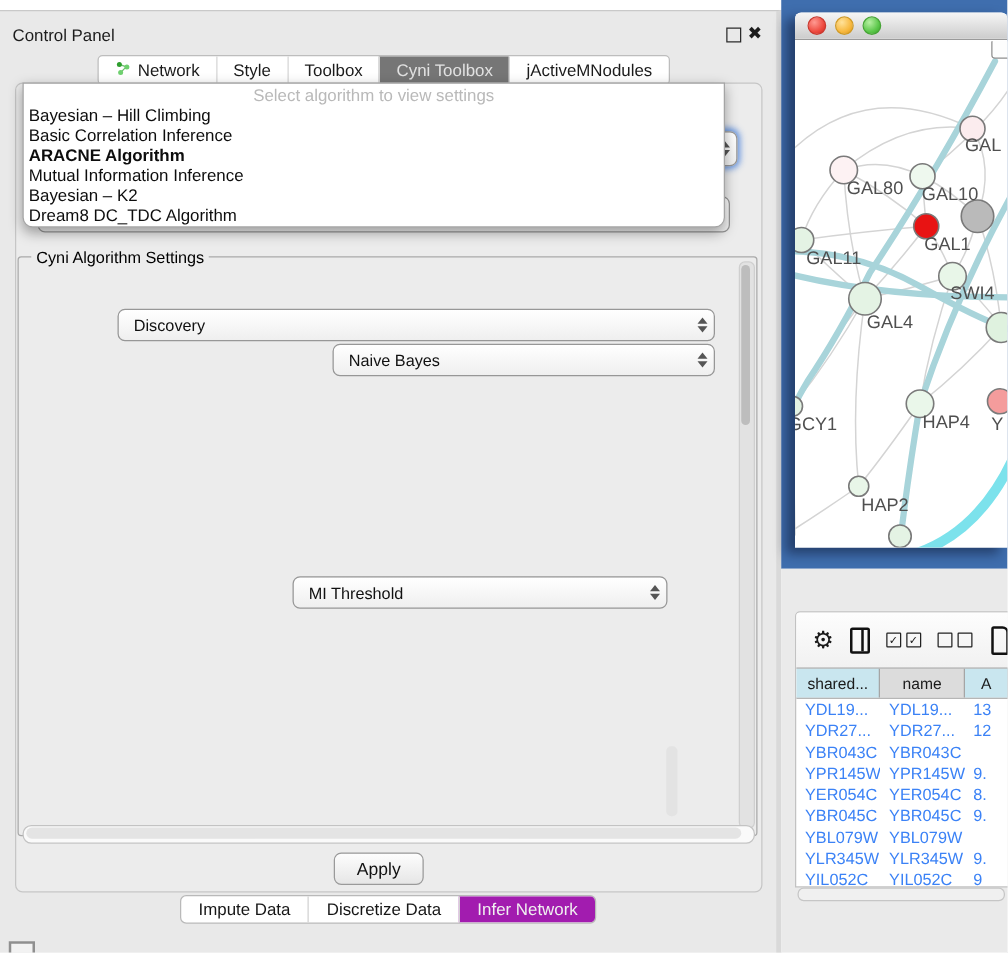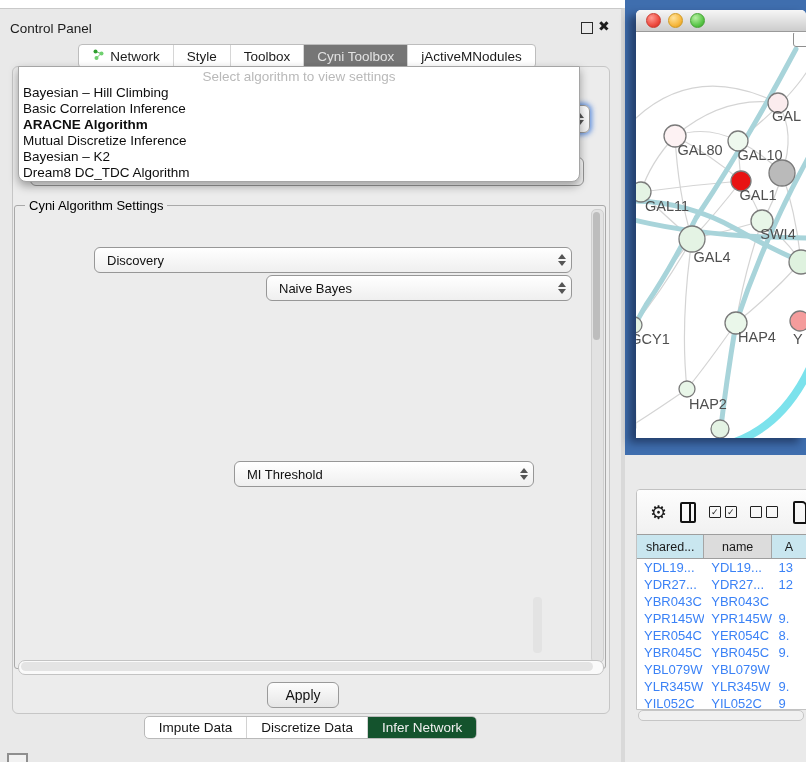--- a/index.html
+++ b/index.html
@@ -91,21 +91,21 @@
   #hscroll{left:18px;top:651px;width:584px;height:13px;border:1px solid #c3c3c3;border-radius:7px;background:#fafafa;z-index:3;}
   #hscroll .thumb{position:absolute;left:2px;top:1px;width:572px;height:9px;background:#e4e4e4;border-radius:5px;}
 
   #apply-btn{left:267px;top:673px;width:70px;height:24px;border:1px solid #9a9a9a;border-radius:6px;
      background:linear-gradient(#fdfdfd,#e6e6e6);font-size:14px;color:#111;display:flex;align-items:center;justify-content:center;}
 
   #bottom-tabs{left:0;top:707px;width:621px;display:flex;justify-content:center;}
   #bottom-tabs .tabbar{display:flex;background:#ffffff;border:1px solid #b9b9b9;border-radius:5px;overflow:hidden;}
   #bottom-tabs .tab{padding:3px 14px;font-size:13.5px;color:#161616;border-left:1px solid #d2d2d2;white-space:nowrap;}
   #bottom-tabs .tab:first-child{border-left:none;}
-  #bottom-tabs .tab.sel{background:#14532d;color:#f0f0f0;}
+  #bottom-tabs .tab.sel{background:#a21caf;color:#f0f0f0;}
 
   #mini-square{left:7px;top:753px;width:17px;height:12px;border:2px solid #8f8f8f;background:#f2f2f2;}
 
   
   #desktop{left:625px;top:0;width:181px;height:455px;background:var(--desktop-blue,#3f6eae);}
   #net-window{left:636px;top:10px;width:170px;height:428px;background:#ffffff;border-radius:5px 5px 0 0;
       box-shadow:-7px 5px 9px rgba(15,25,55,.55);}
   #net-titlebar{position:absolute;left:0;top:0;width:100%;height:22px;border-radius:5px 5px 0 0;
       background:linear-gradient(#f6f6f6,#cccccc);border-bottom:1px solid #9a9a9a;display:flex;align-items:center;gap:7px;padding-left:10px;box-sizing:border-box;}
   .tl{width:13px;height:13px;border-radius:50%;}
@@ -185,21 +185,21 @@
     <div id="combo-hidden2" class="abs combo">
       <span class="txt">gal-filtered sif default node</span>
     </div>
 
     <div id="popup" class="abs">
       <div class="prompt">Select algorithm to view settings</div>
       <div id="dropdown-items">
           <div class="item">Bayesian – Hill Climbing</div>
           <div class="item">Basic Correlation Inference</div>
           <div class="item sel">ARACNE Algorithm</div>
-          <div class="item">Mutual Discretize Inference</div>
+          <div class="item">Mutual Information Inference</div>
           <div class="item">Bayesian – K2</div>
           <div class="item">Dream8 DC_TDC Algorithm</div>
         </div>
     </div>
 
     <div id="settings-group" class="abs group">
       <div class="legend">Cyni Algorithm Settings</div>
     </div>
     <div id="settings-scroll" class="abs">
         <div class="thumb"></div>

